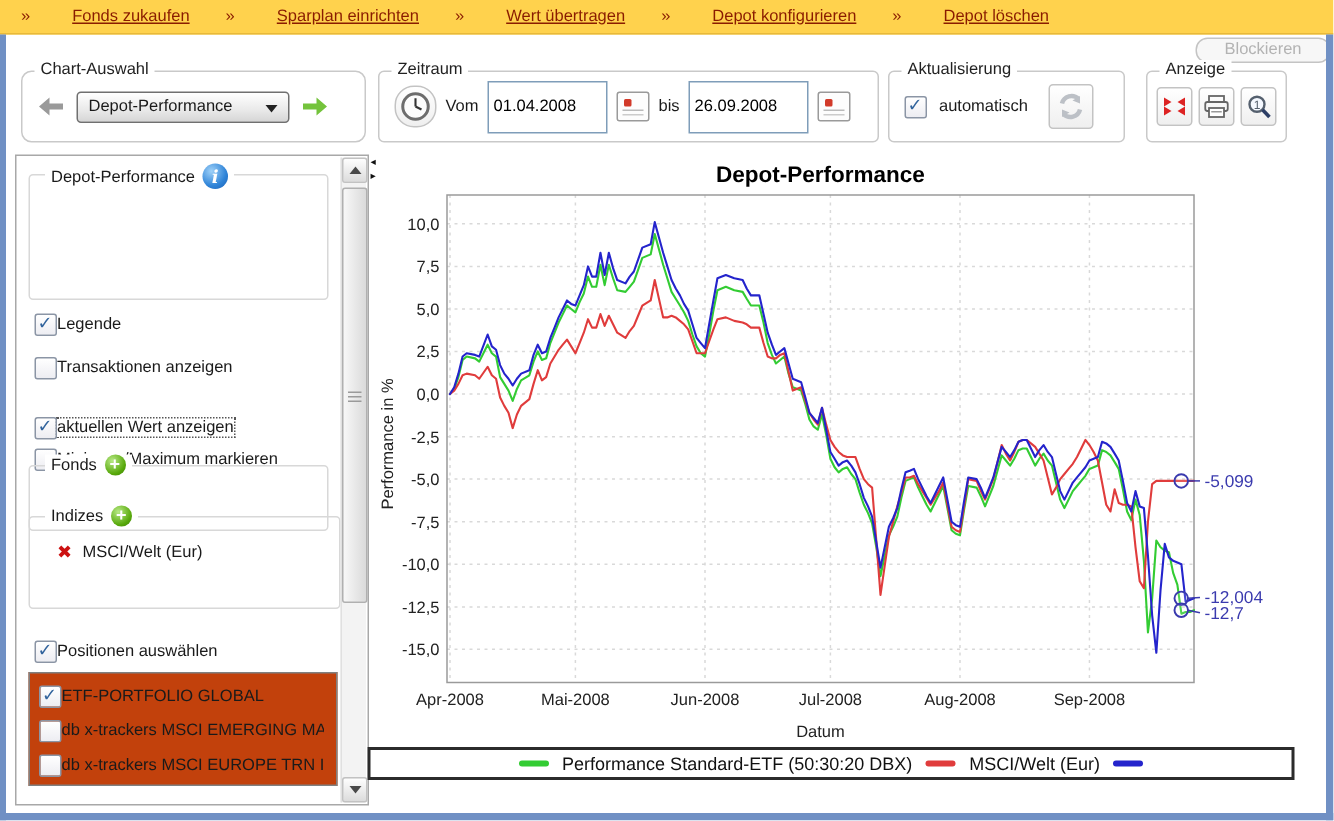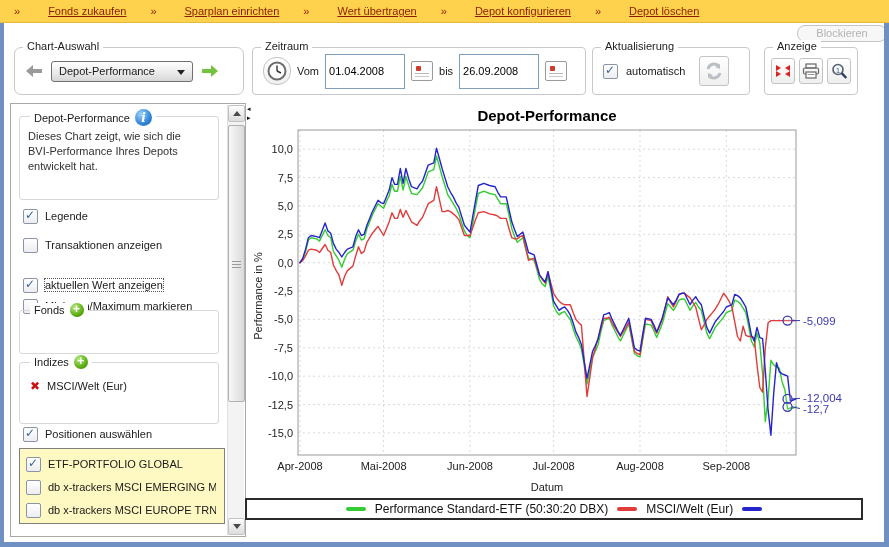--- a/index.html
+++ b/index.html
@@ -31,37 +31,37 @@
       font-family:"Liberation Sans","DejaVu Sans",sans-serif;}
   .calbtn{width:20px;height:18px;border:1px solid #9a9a9a;border-radius:2px;background:#fdfdfd;
           position:relative;cursor:pointer;}
   .calbtn::before{content:"";position:absolute;left:4px;top:4px;width:5px;height:5px;background:#d23a2a;border-radius:1px;}
   .calbtn::after{content:"";position:absolute;left:3px;right:3px;top:11px;border-top:1px solid #bbb;
           box-shadow:0 3px 0 #ccc;}
   
   .cb{width:13px;height:13px;border:1px solid #8b95a5;border-radius:2px;
       background:linear-gradient(#ffffff,#ededf2);display:inline-block;position:relative;flex:none;cursor:pointer;}
   .cb.checked::after{content:"\2713";position:absolute;left:1px;top:-2px;font-size:12px;font-weight:bold;color:#31639c;}
-  .cbrow{display:flex;align-items:center;gap:7px;position:absolute;left:12px;height:16px;}
+  .cbrow{display:flex;align-items:center;position:absolute;left:12px;height:16px;}
   .cbrow .lbl{white-space:nowrap;}
   .cbrow .lbl.focused{outline:1px dotted #555;}
   
   .sidebar{position:absolute;left:10px;top:103px;width:236px;height:434px;border:1px solid #a8a8a8;
            background:#fff;box-sizing:border-box;}
   .sfs{position:absolute;border:1px solid #d8d8d8;border-radius:3px;left:8px;width:198px;}
   .sfs .lg{position:absolute;top:-8px;left:10px;background:#fff;padding:0 4px;display:flex;align-items:center;gap:5px;}
   .desc{padding:12px 8px 6px 8px;color:#333;line-height:1.35;}
   .info-ic{width:17px;height:17px;border-radius:50%;background:radial-gradient(circle at 35% 30%,#9fd1f8,#2f84d8 60%,#1b5fb4);
            color:#fff;font-family:"DejaVu Serif",serif;font-style:italic;font-weight:bold;font-size:12px;
            display:flex;align-items:center;justify-content:center;flex:none;cursor:pointer;}
   .plus-ic{width:14px;height:14px;border-radius:50%;background:radial-gradient(circle at 35% 30%,#b8e986,#57a80a 65%,#3c7e06);
            color:#fff;font-weight:bold;font-size:12px;line-height:13px;text-align:center;flex:none;cursor:pointer;}
   .x-ic{color:#cc1111;font-weight:bold;font-size:12px;cursor:pointer;}
   .poslist{position:absolute;left:8px;top:344px;width:206px;height:76px;border:1px solid #808080;
-           box-sizing:border-box;overflow:hidden;background:#fef9c3;}
+           box-sizing:border-box;overflow:hidden;background:#c2410c;}
   .poslist .cbrow{position:relative;left:6px;margin-top:7px;overflow:hidden;max-width:190px;}
   
   .sb{position:absolute;top:1px;right:1px;width:16px;bottom:1px;background:#f3f3f3;border-left:1px solid #e0e0e0;}
   .sb-btn{position:absolute;left:0;width:15px;height:15px;border:1px solid #c2c2c2;border-radius:2px;
           background:linear-gradient(#fefefe,#dcdcdc);display:flex;align-items:center;justify-content:center;cursor:pointer;}
   .tri-up{width:0;height:0;border-left:4px solid transparent;border-right:4px solid transparent;border-bottom:5px solid #4a4a4a;}
   .tri-dn{width:0;height:0;border-left:4px solid transparent;border-right:4px solid transparent;border-top:5px solid #4a4a4a;}
   .sb-thumb{position:absolute;left:0;top:20px;width:15px;height:275px;border:1px solid #b0b0b0;border-radius:2px;
           background:linear-gradient(90deg,#f8f8f8,#dadada);cursor:pointer;}
   .sb-thumb::after{content:"";position:absolute;left:3px;right:3px;top:50%;height:1px;background:#9a9a9a;
@@ -179,21 +179,20 @@
     </span>
   </div>
 </div>
 
 <div class="sidebar">
   <div class="sfs" style="top:12px;height:82px;">
     <span class="lg">
       <span>Depot-Performance</span>
       <span class="info-ic">i</span>
     </span>
-    <div class="desc" style="width:176px;">Dieses Chart zeigt, wie sich die BVI-Performance Ihres Depots entwickelt hat.</div>
   </div>
   <div id="option-rows">
       <div class="cbrow" style="top: 104px;">
         <span class="cb checked"></span>
         <span class="lbl">Legende</span>
       </div>
       <div class="cbrow" style="top: 133px; text-align: right;">
         <span class="cb"></span>
         <span class="lbl">Transaktionen anzeigen</span>
       </div>
@@ -205,21 +204,21 @@
         <span class="cb checked"></span>
         <span class="lbl focused">aktuellen Wert anzeigen</span>
       </div>
     </div>
   <div class="sfs" style="top:206px;height:42px;">
     <span class="lg">
       <span>Fonds</span>
       <span class="plus-ic">+</span>
     </span>
   </div>
-  <div class="sfs" style="top:258px;height:60px;">
+  <div class="sfs" style="top:240px;height:60px;padding-left:8px;">
     <span class="lg">
       <span>Indizes</span>
       <span class="plus-ic">+</span>
     </span>
     <div id="index-items" style="padding:16px 0 0 10px;">
         <div style="display: flex; align-items: center; gap: 7px;">
           <span class="x-ic">✖</span>
           <span>MSCI/Welt (Eur)</span>
         </div>
       </div>

